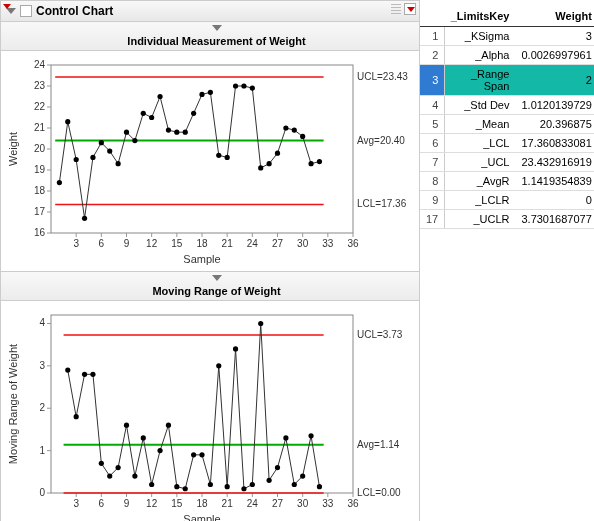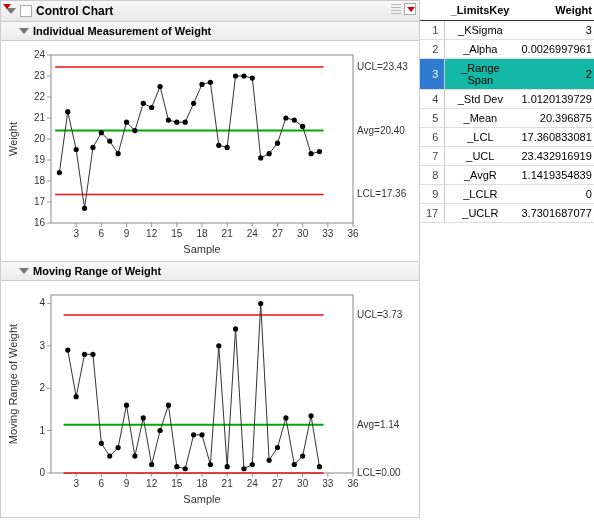--- a/index.html
+++ b/index.html
@@ -1,39 +1,40 @@
 <!DOCTYPE html>
 <html><head>
 <meta charset="utf-8">
 <style>
   * { box-sizing: border-box; margin: 0; padding: 0; }
   body { font-family: Arial, sans-serif; font-size: 11px; background: #fff; width: 594px; }
   .container { display: flex; align-items: flex-start; }
   .charts-col { width: 420px; }
-  .table-col { width: 174px; }
+  .table-col { width: 174px; padding-top: 6px; }
   .panel-header {
     background: linear-gradient(#f8f8f8, #e8e8e8);
     border: 1px solid #ccc;
     padding: 3px 5px;
     font-weight: bold;
     display: flex;
     align-items: center;
     gap: 4px;
     position: relative;
   }
   .panel-header.main { font-size: 12px; }
   .sub-header {
     background: linear-gradient(#f8f8f8, #ececec);
     border: 1px solid #ccc;
     border-top: none;
     padding: 3px 5px 3px 18px;
     font-weight: bold;
     display: flex;
     align-items: center;
     gap: 4px;
+    flex-direction: column;
   }
   .disclosure {
     width: 0; height: 0;
     border-left: 5px solid transparent;
     border-right: 5px solid transparent;
     border-top: 6px solid #777;
     cursor: pointer;
   }
   .red-tri {
     display:inline-block;
@@ -65,21 +66,21 @@
   .limit-red { stroke:#e11; stroke-width:1.5; }
   .limit-green { stroke:#0a0; stroke-width:2; }
   .data-line { stroke:#333; stroke-width:1; fill:none; }
   .data-pt { fill:#000; }
   .lbl-right { font-size:10px; fill:#333; }
   table { border-collapse: collapse; width:100%; }
   th { border-bottom:1px solid #333; padding:4px 6px; font-weight:bold; text-align:right; }
   th.key { text-align:center; }
   td { border-bottom:1px solid #ddd; padding:3px 6px; }
   td.idx { text-align:right; color:#444; border-right:1px solid #ccc; width:22px; }
-  td.key { text-align:center; }
+  td.key { text-align:right; }
   td.val { text-align:right; font-variant-numeric: tabular-nums; }
   tr.sel td { background:#14b8a6; }
   tr.sel td.idx { background:#2e7bd1; color:#fff; }
 </style>
 </head>
 <body>
 
 <div class="container">
   <div class="charts-col">
     <div class="panel-header main">

